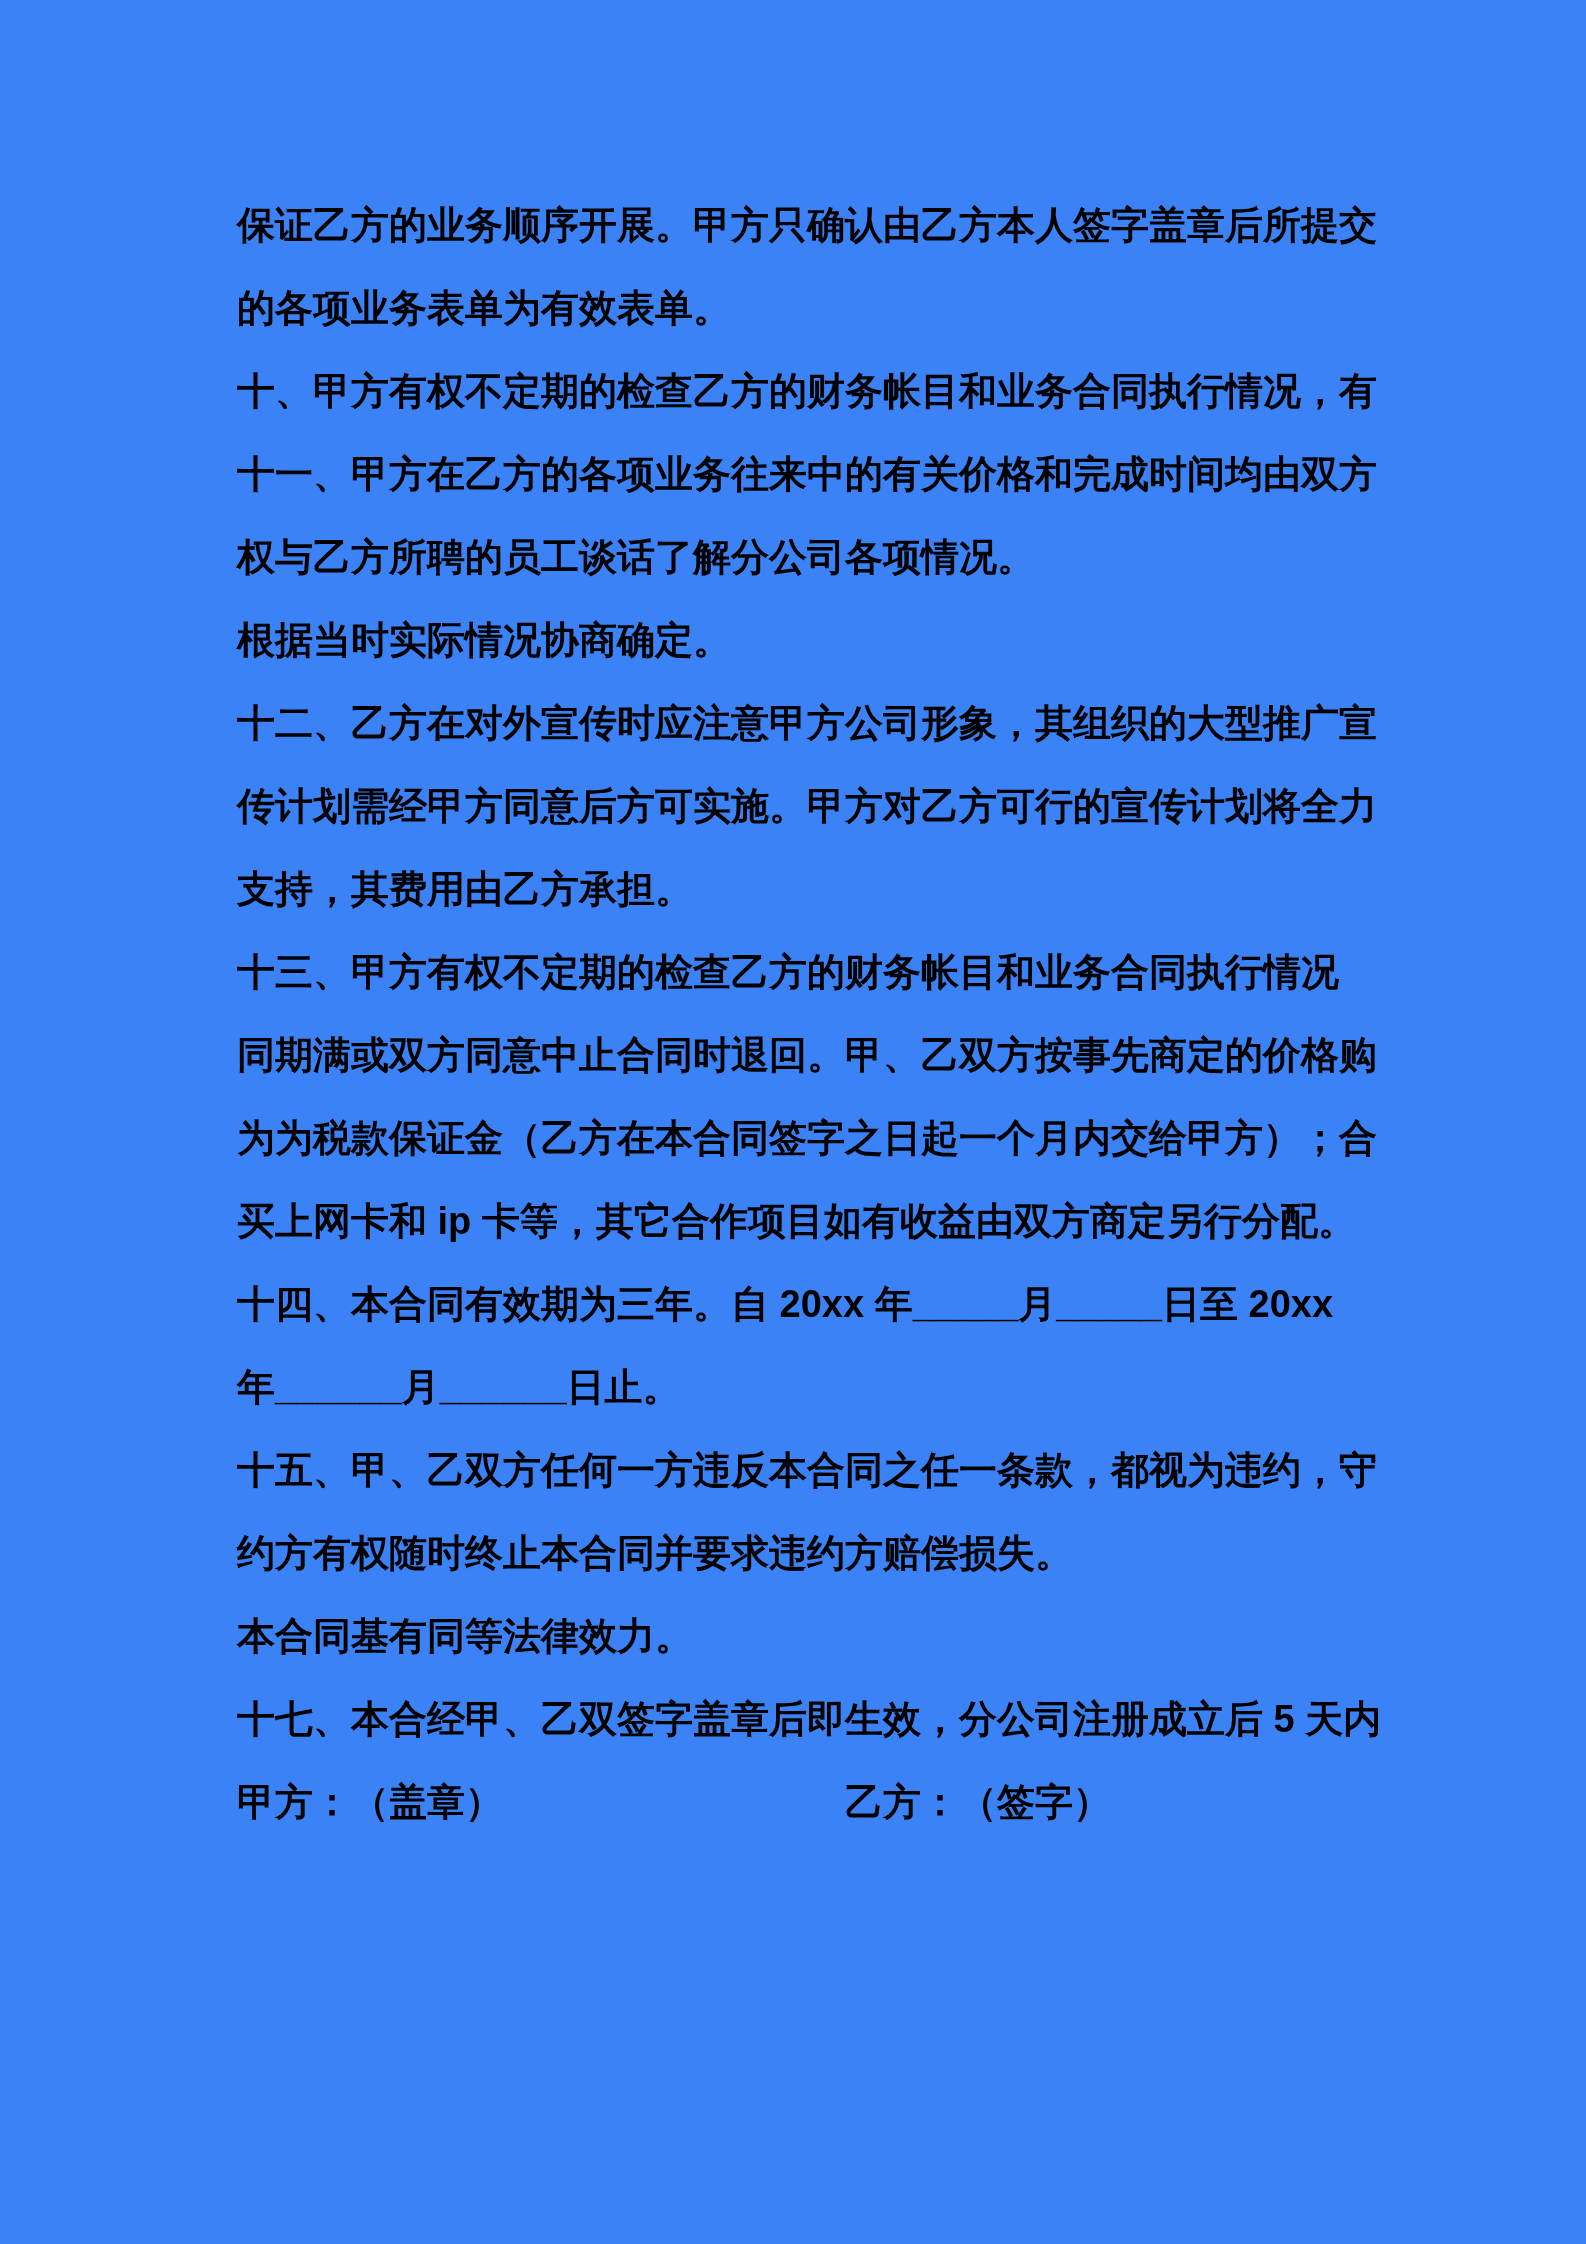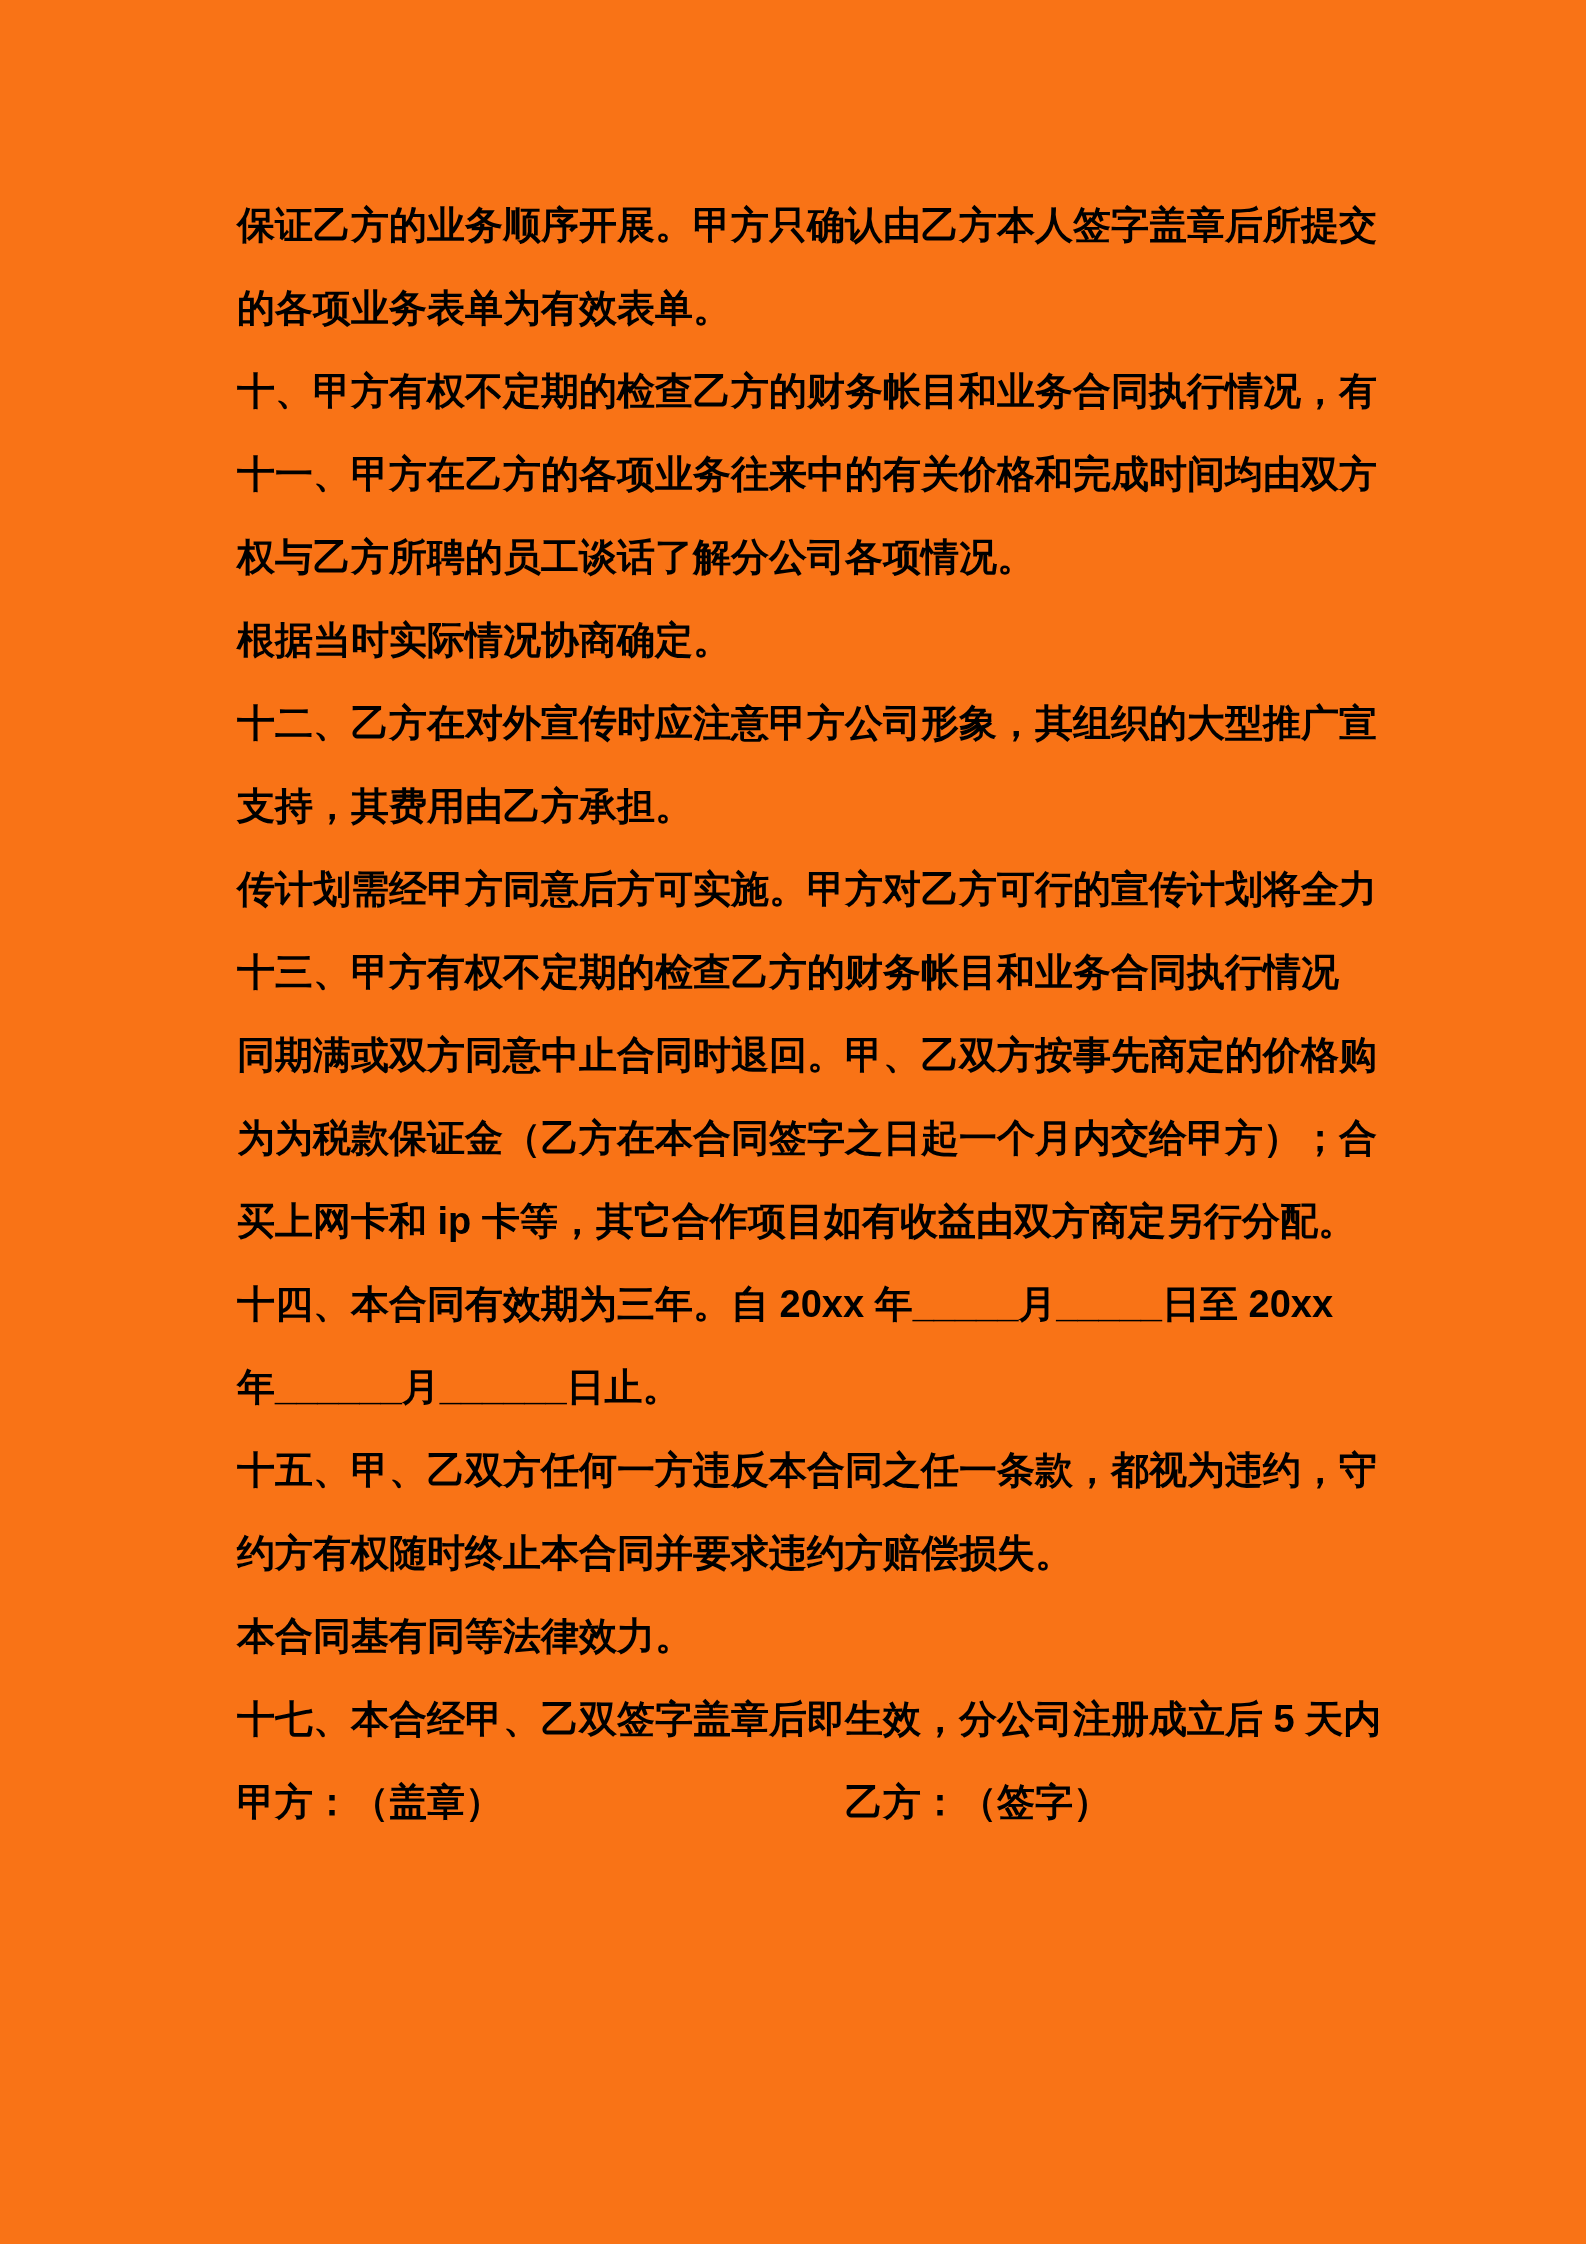--- a/index.html
+++ b/index.html
@@ -4,21 +4,21 @@
 <style>
   html, body {
     margin: 0;
     padding: 0;
     background: #ffffff;
   }
   .page {
     position: relative;
     width: 1586px;
     height: 2244px;
-    background: #f97316;
+    background: #3b82f6;
     overflow: hidden;
   }
   .doc-body {
     position: absolute;
     top: 184px;
     left: 237px;
     right: 237px;
     font-family: "Liberation Sans", "DejaVu Sans", sans-serif;
     font-weight: 700;
     font-size: 38px;
@@ -44,22 +44,22 @@
 
 <div class="page">
   <div class="doc-body">
     <div class="doc-line">保证乙方的业务顺序开展。甲方只确认由乙方本人签字盖章后所提交</div>
     <div class="doc-line">的各项业务表单为有效表单。</div>
     <div class="doc-line">十、甲方有权不定期的检查乙方的财务帐目和业务合同执行情况，有</div>
     <div class="doc-line">十一、甲方在乙方的各项业务往来中的有关价格和完成时间均由双方</div>
     <div class="doc-line">权与乙方所聘的员工谈话了解分公司各项情况。</div>
     <div class="doc-line">根据当时实际情况协商确定。</div>
     <div class="doc-line">十二、乙方在对外宣传时应注意甲方公司形象，其组织的大型推广宣</div>
+    <div class="doc-line">传计划需经甲方同意后方可实施。甲方对乙方可行的宣传计划将全力</div>
     <div class="doc-line">支持，其费用由乙方承担。</div>
-    <div class="doc-line">传计划需经甲方同意后方可实施。甲方对乙方可行的宣传计划将全力</div>
     <div class="doc-line">十三、甲方有权不定期的检查乙方的财务帐目和业务合同执行情况</div>
     <div class="doc-line">同期满或双方同意中止合同时退回。甲、乙双方按事先商定的价格购</div>
     <div class="doc-line">为为税款保证金（乙方在本合同签字之日起一个月内交给甲方）；合</div>
     <div class="doc-line">买上网卡和 ip 卡等，其它合作项目如有收益由双方商定另行分配。</div>
     <div class="doc-line">十四、本合同有效期为三年。自 20xx 年_____月_____日至 20xx</div>
     <div class="doc-line">年______月______日止。</div>
     <div class="doc-line">十五、甲、乙双方任何一方违反本合同之任一条款，都视为违约，守</div>
     <div class="doc-line">约方有权随时终止本合同并要求违约方赔偿损失。</div>
     <div class="doc-line">本合同基有同等法律效力。</div>
     <div class="doc-line">十七、本合经甲、乙双签字盖章后即生效，分公司注册成立后 5 天内</div>

